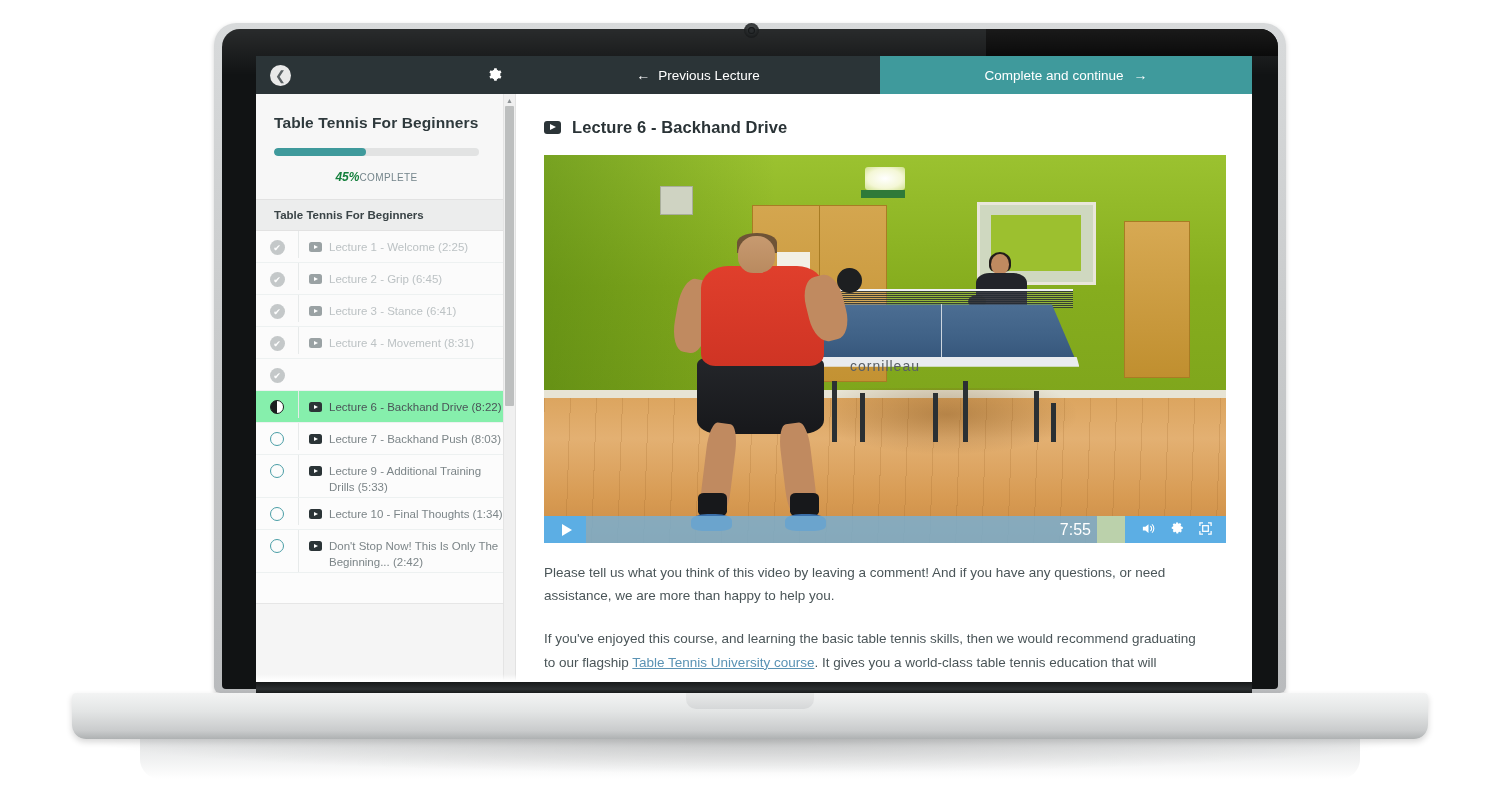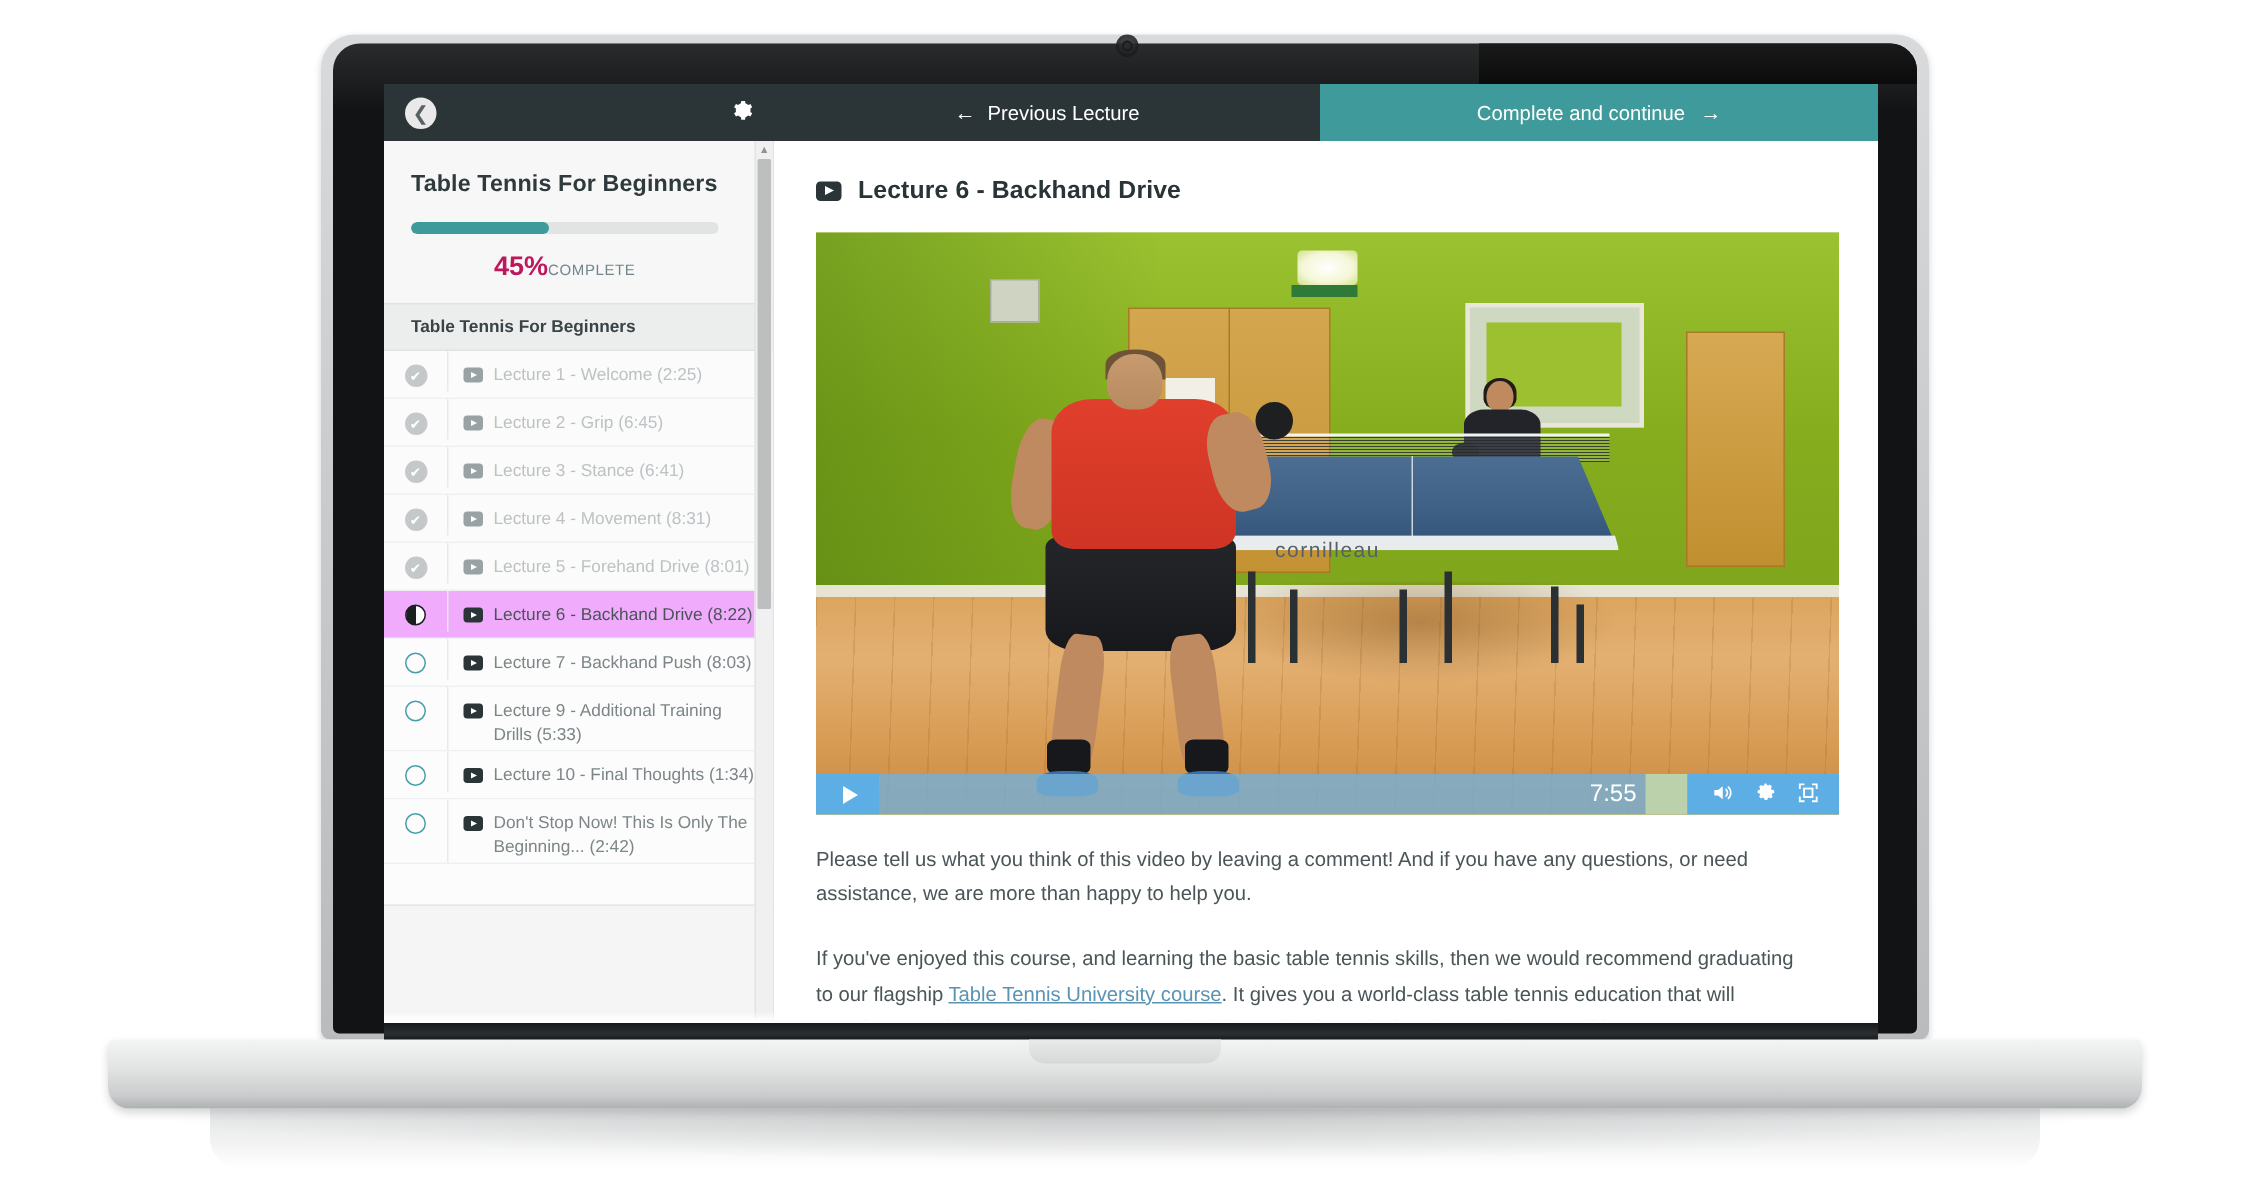--- a/index.html
+++ b/index.html
@@ -122,34 +122,34 @@
   .course-head { padding: 20px 18px 14px 18px; background:#f7f7f7; }
   .course-title {
     font-size: 15.5px; font-weight: bold; color:#2f3a3d; margin-bottom:16px;
     letter-spacing:.1px;
   }
   .progress-track {
     height: 8px; background:#e2e3e3; border-radius:5px; overflow:hidden; width: 205px;
   }
   .progress-fill { height:100%; background:#3f9a9c; border-radius:5px; }
   .progress-label { text-align:center; margin-top:11px; width: 205px; }
-  .pct { color:#be185d; font-size:18px; font-weight:bold; }
+  .pct { color:#15803d; font-size:12px; font-weight:bold;font-style:italic; }
   .pct-word { color:#74858b; font-size:10px; letter-spacing:.4px; }
 
   .section-head {
     background:#eceded; border-top:1px solid #e2e2e2; border-bottom:1px solid #e2e2e2;
     padding: 9px 18px; font-size: 11.5px; font-weight:bold; color:#3a4447;
   }
   .lecture-list { flex:1; overflow:hidden; background:#fcfcfc; }
   .lec {
     display:flex; align-items:flex-start; min-height: 31px;
     border-bottom:1px solid #edf1f1; cursor:pointer; background:#fcfcfc;
   }
   .lec.done { background:#fbfbfb; }
-  .lec.active { background:#f0abfc; }
+  .lec.active { background:#86efac; }
   .lec-status {
     width: 42px; flex:0 0 42px; display:flex; align-items:center; justify-content:center;
     padding-top: 9px; align-self:flex-start;
   }
   .lec-main {
     flex:1; display:flex; gap:7px; padding: 9px 12px 2px 10px;
     border-left:1px solid #e7eaea; box-sizing:border-box; align-items:flex-start;
   }
   .play-badge {
     width: 13px; height: 10px; border-radius: 2.5px; flex:0 0 13px; margin-top:2px;
@@ -414,24 +414,20 @@
               </div>
               <div class="lec-main">
                 <span class="play-badge"></span>
                 <span class="lec-text">Lecture 4 - Movement (8:31)</span>
               </div>
             </div>
             <div class="lec done">
               <div class="lec-status">
                 <div class="ic-check">✔</div>
               </div>
-              <div class="lec-main">
-                <span class="play-badge"></span>
-                <span class="lec-text">Lecture 5 - Forehand Drive (8:01)</span>
-              </div>
             </div>
             <div class="lec active">
               <div class="lec-status">
                 <div class="ic-half"></div>
               </div>
               <div class="lec-main">
                 <span class="play-badge dark"></span>
                 <span class="lec-text">Lecture 6 - Backhand Drive (8:22)</span>
               </div>
             </div>

